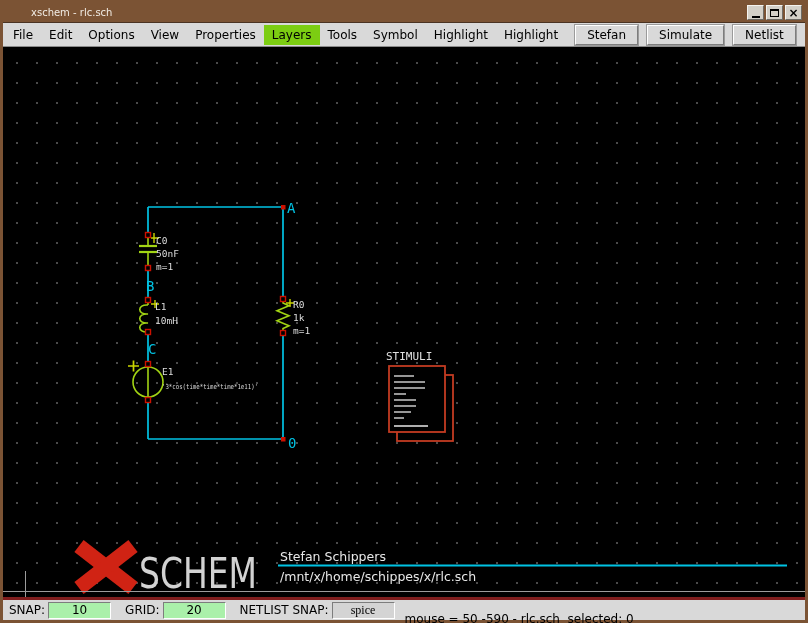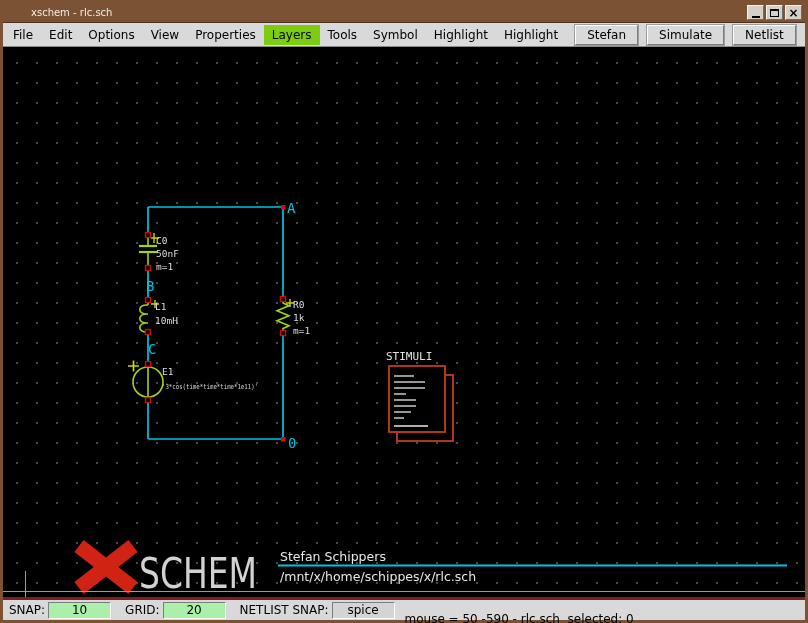--- a/index.html
+++ b/index.html
@@ -81,21 +81,21 @@
   }
   .sb-label{margin-right:3px;white-space:nowrap;}
   .sb-input{
     width:63px;height:17px;font-size:12px;padding:0 3px;
     font-family:"DejaVu Sans","Liberation Sans",sans-serif;
     border:1px solid;border-color:#7d7d7d #ffffff #ffffff #7d7d7d;
     margin-right:14px;
     text-align:center;
   }
   .sb-input.green{background:var(--entry-green,#aaf0aa);}
-  .sb-input.gray{background:#d4d4d4;margin-right:10px;}
+  .sb-input.gray{background:#d4d4d4;margin-right:10px;font-family:Liberation Serif, serif;}
   .sb-info{white-space:pre;margin-top:18px;}
 </style>
 </head>
 <body>
 
 <div class="window">
 
   <div class="titlebar">
     <div class="title">xschem - rlc.sch</div>
     <div class="winbtns">

